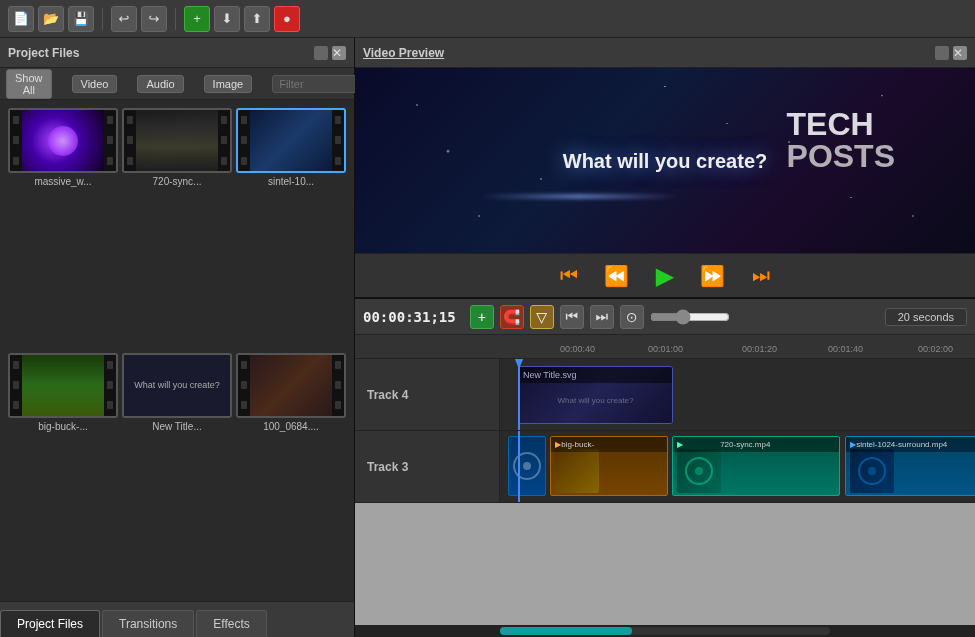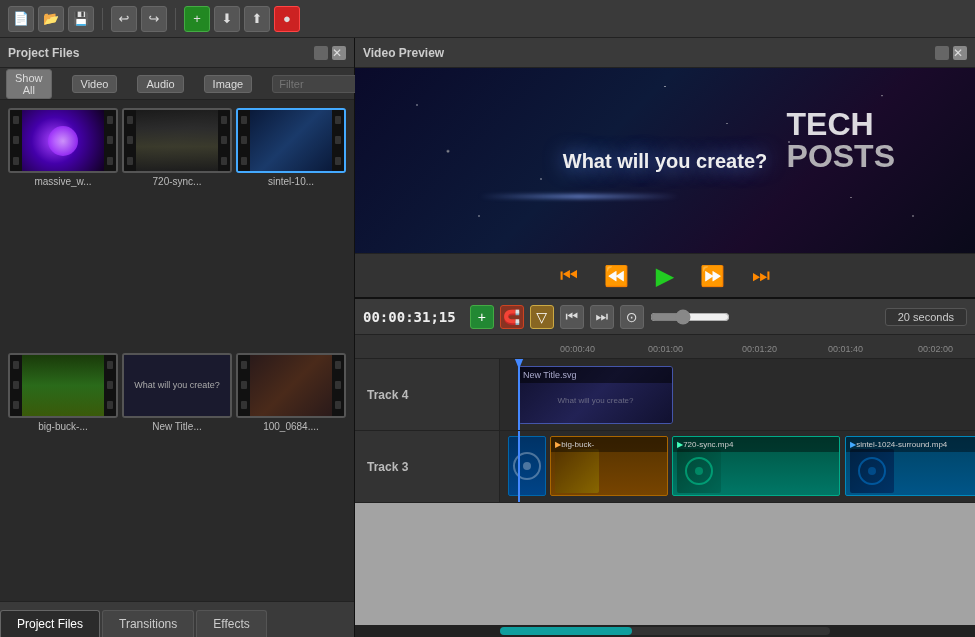--- a/index.html
+++ b/index.html
@@ -192,21 +192,21 @@
     #video-preview-header {
       background: #3a3a3a;
       height: 30px;
       display: flex;
       align-items: center;
       justify-content: space-between;
       padding: 0 8px;
       border-bottom: 1px solid #222;
     }
     #video-preview-header span {
-      font-size: 12px; font-weight: bold; color: #ccc;
+      font-size: 12px; font-weight: bold; color: #ccc; text-decoration: underline;
     }
 
     #video-area {
       flex: 1;
       display: flex;
       align-items: center;
       justify-content: center;
       background: #111;
       position: relative;
       overflow: hidden;
@@ -741,21 +741,21 @@
                   <span style="font-size:8px;color:#ccc;">big-buck-</span>
                 </div>
                 <div style="display:flex;height:100%;align-items:center;padding-top:10px;">
                   <div style="width:44px;height:44px;background:linear-gradient(135deg,#553300,#886600);border-radius:2px;flex-shrink:0;margin:0 4px;"></div>
                 </div>
               </div>
 
               <div style="position:absolute;top:5px;left:172px;width:168px;height:60px;background:linear-gradient(to bottom,#005544,#007766);border:1px solid #00aa88;border-radius:2px;overflow:hidden;">
                 <div style="position:absolute;top:0;left:0;right:0;height:15px;background:rgba(0,0,0,0.4);display:flex;align-items:center;padding:0 4px;">
                   <span style="font-size:8px;color:#44ffbb;">▶ </span>
-                  <span style="font-size:8px;color:#ccc;">720-sync.mp4</span>
+                  <span style="font-size:8px;color:#ccc;margin-left:37px;">720-sync.mp4</span>
                 </div>
                 <div style="display:flex;height:100%;align-items:center;padding-top:10px;">
                   <div style="width:44px;height:44px;background:linear-gradient(135deg,#004433,#006655);border-radius:2px;flex-shrink:0;margin:0 4px;display:flex;align-items:center;justify-content:center;">
                     <div style="width:28px;height:28px;border:2px solid rgba(0,255,180,0.4);border-radius:50%;display:flex;align-items:center;justify-content:center;">
                       <div style="width:8px;height:8px;background:rgba(0,255,180,0.3);border-radius:50%;"></div>
                     </div>
                   </div>
                 </div>
               </div>
 

